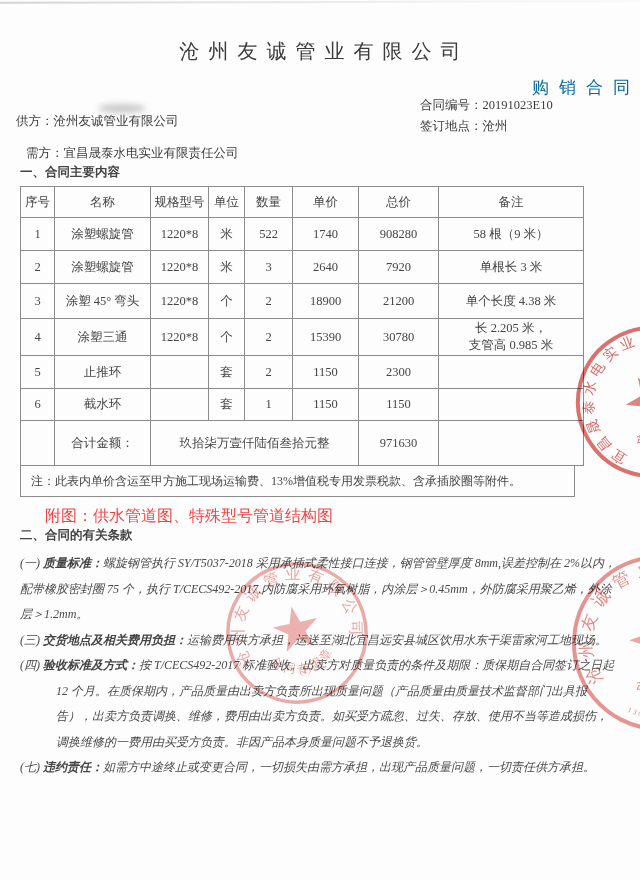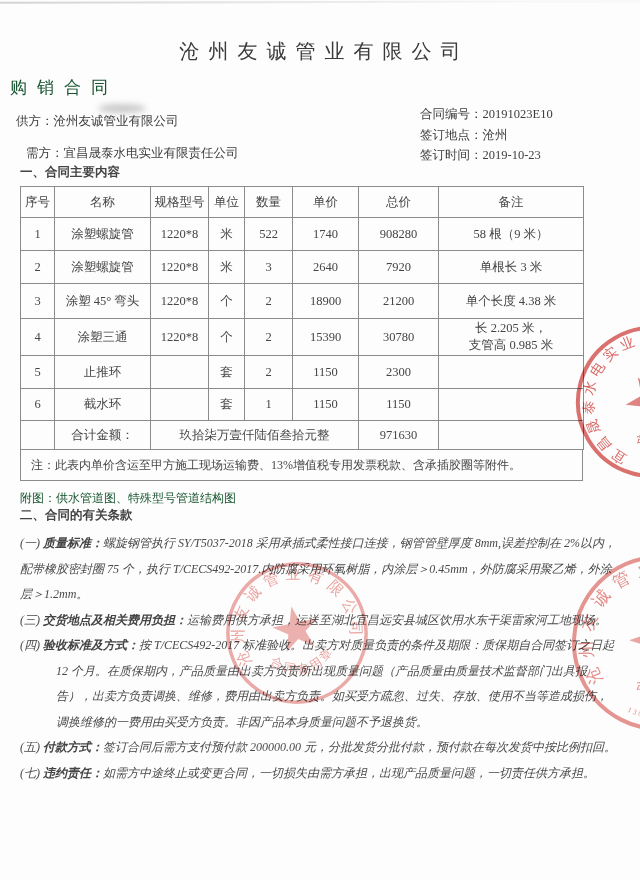--- a/index.html
+++ b/index.html
@@ -11,45 +11,45 @@
   }
   
   .scan-top{position:absolute;top:1px;left:0;width:100%;height:2px;
     background:linear-gradient(to right,#c9c9c9,#e3e3e3 45%,#f6f6f6 85%);
     transform:rotate(-0.15deg);opacity:.8;}
   .scan-smudge{position:absolute;left:98px;top:104px;width:48px;height:9px;
     background:#9f9f9f;border-radius:50%;filter:blur(3px);opacity:.55;}
   
   .company-title{position:absolute;top:38px;left:0;width:100%;text-align:center;
     font-size:20px;letter-spacing:9px;text-indent:9px;color:#3a3a3a;}
-  .doc-title{position:absolute;top:76px;left:0;width:100%;text-align:left;
-    font-size:17px;letter-spacing:10px;text-indent:10px;color:#14532d;}
+  .doc-title{position:absolute;top:76px;left:0;width:100%;text-align:right;
+    font-size:17px;letter-spacing:10px;text-indent:10px;color:#0369a1;}
   .party-supplier{position:absolute;left:16px;top:113px;font-size:12.5px;}
   .party-buyer{position:absolute;left:26px;top:145px;font-size:12.5px;}
-  .meta-block{position:absolute;left:420px;top:104px;font-size:12.5px;line-height:20.5px;}
+  .meta-block{position:absolute;left:420px;top:95px;font-size:12.5px;line-height:20.5px;}
   .section1-title{position:absolute;left:20px;top:164px;
     font-family:"Liberation Sans","DejaVu Sans",sans-serif;font-weight:600;font-size:12.5px;color:#444;}
   
   .main{position:absolute;left:20px;top:186px;width:601px;}
   table.items{border-collapse:collapse;width:563px;table-layout:fixed;
     font-size:12.5px;color:#454545;}
   table.items th,table.items td{border:1px solid #8b8b8b;text-align:center;
     vertical-align:middle;padding:1px 2px;font-weight:normal;overflow:hidden;}
   table.items thead tr{height:31px;}
   table.items tbody tr:nth-child(1){height:33px;}
   table.items tbody tr:nth-child(2){height:33px;}
   table.items tbody tr:nth-child(3){height:35px;}
   table.items tbody tr:nth-child(4){height:37px;}
   table.items tbody tr:nth-child(5){height:33px;}
   table.items tbody tr:nth-child(6){height:32px;}
-  table.items tfoot tr{height:29px;}
+  table.items tfoot tr{height:45px;}
   td.remark{white-space:pre-line;line-height:1.35;}
   .note-box{width:541px;border:1px solid #8b8b8b;border-top:none;
-    padding:7px 10px 6px 10px;font-size:12px;color:#454545;}
-  .attachment-line{margin-top:9px;font-size:12px;color:#14532d;}
+    padding:7px 2px 6px 10px;font-size:12px;color:#454545;}
+  .attachment-line{margin-top:9px;font-size:16px;color:#ef4444;margin-left:25px;}
   .section2-title{
     font-family:"Liberation Sans","DejaVu Sans",sans-serif;font-weight:600;font-size:12.5px;color:#444;}
   .clauses{margin-top:7px;width:598px;font-size:12px;color:#484848;}
   .clause{line-height:25.5px;font-style:italic;}
   .clause.hang{padding-left:36px;text-indent:-36px;}
   .cl-label{font-family:"Liberation Sans","DejaVu Sans",sans-serif;font-weight:600;color:#444;}
   
   .seal{position:absolute;mix-blend-mode:multiply;pointer-events:none;}
   .seal svg{display:block;overflow:visible;}
   .seal-center{left:222px;top:558px;transform:rotate(-12deg);}
@@ -70,21 +70,20 @@
   <div class="party-supplier">
     <span>供方：</span><span>沧州友诚管业有限公司</span>
   </div>
   <div class="party-buyer">
     <span>需方：</span><span>宜昌晟泰水电实业有限责任公司</span>
   </div>
 
   <div class="meta-block">
     <div><span>合同编号：</span><span>20191023E10</span></div>
     <div><span>签订地点：</span><span>沧州</span></div>
-    <div><span>签订时间：</span><span>2019-10-23</span></div>
   </div>
 
   <div class="section1-title">一、合同主要内容</div>
 
   <div class="main">
     <table class="items">
       <colgroup>
         <col style="width:34px">
           <col style="width:96px">
           <col style="width:58px">
@@ -180,21 +179,20 @@
       </tfoot>
     </table>
 
     <div class="note-box">注：此表内单价含运至甲方施工现场运输费、13%增值税专用发票税款、含承插胶圈等附件。</div>
     <div class="attachment-line">附图：供水管道图、特殊型号管道结构图</div>
     <div class="section2-title">二、合同的有关条款</div>
     <div class="clauses">
         <div class="clause"><span class="cl-no">(一) </span><span class="cl-label">质量标准：</span><span class="cl-text">螺旋钢管执行 SY/T5037-2018 采用承插式柔性接口连接，钢管管壁厚度 8mm,误差控制在 2%以内，配带橡胶密封圈 75 个，执行 T/CECS492-2017.内防腐采用环氧树脂，内涂层＞0.45mm，外防腐采用聚乙烯，外涂层＞1.2mm。</span></div>
         <div class="clause"><span class="cl-no">(三) </span><span class="cl-label">交货地点及相关费用负担：</span><span class="cl-text">运输费用供方承担，运送至湖北宜昌远安县城区饮用水东干渠雷家河工地现场。</span></div>
         <div class="clause hang"><span class="cl-no">(四) </span><span class="cl-label">验收标准及方式：</span><span class="cl-text">按 T/CECS492-2017 标准验收。出卖方对质量负责的条件及期限：质保期自合同签订之日起 12 个月。在质保期内，产品质量由出卖方负责所出现质量问题（产品质量由质量技术监督部门出具报告），出卖方负责调换、维修，费用由出卖方负责。如买受方疏忽、过失、存放、使用不当等造成损伤，调换维修的一费用由买受方负责。非因产品本身质量问题不予退换货。</span></div>
-        <div class="clause"><span class="cl-no">(五) </span><span class="cl-label">付款方式：</span><span class="cl-text">签订合同后需方支付预付款 200000.00 元，分批发货分批付款，预付款在每次发货中按比例扣回。</span></div>
         <div class="clause"><span class="cl-no">(七) </span><span class="cl-label">违约责任：</span><span class="cl-text">如需方中途终止或变更合同，一切损失由需方承担，出现产品质量问题，一切责任供方承担。</span></div>
       </div>
   </div>
 
   <div class="seal seal-buyer" style="--c:#cf4340;">
     <svg width="160" height="160" viewBox="0 0 160 160" style="color:var(--c)">
       <circle cx="80" cy="80" r="74" fill="none" stroke="currentColor" stroke-width="4" stroke-opacity="0.75"></circle>
       <path id="sealA-arc" d="M 42.1 125.2 A 59 59 0 1 1 117.9 125.2" fill="none"></path>
       <path id="sealA-bot" d="M 43.6 101 A 42 42 0 0 0 116.4 101" fill="none"></path>
       <path transform="translate(80,77) scale(1.06)" d="M0,-24 L5.4,-7.4 L22.8,-7.4 L8.7,2.8 L14.1,19.4 L0,9.2 L-14.1,19.4 L-8.7,2.8 L-22.8,-7.4 L-5.4,-7.4 Z" fill="currentColor" fill-opacity="0.65"></path>

